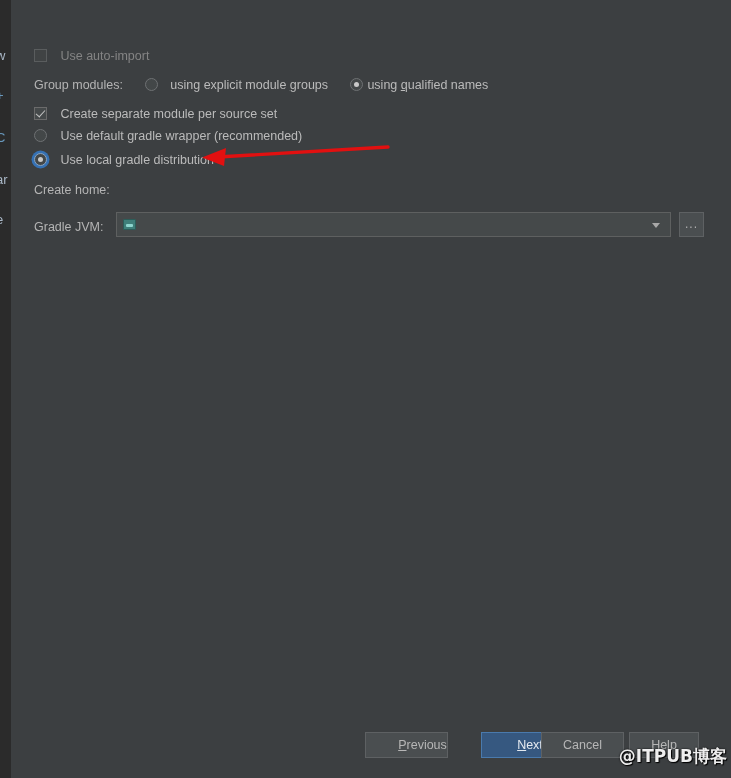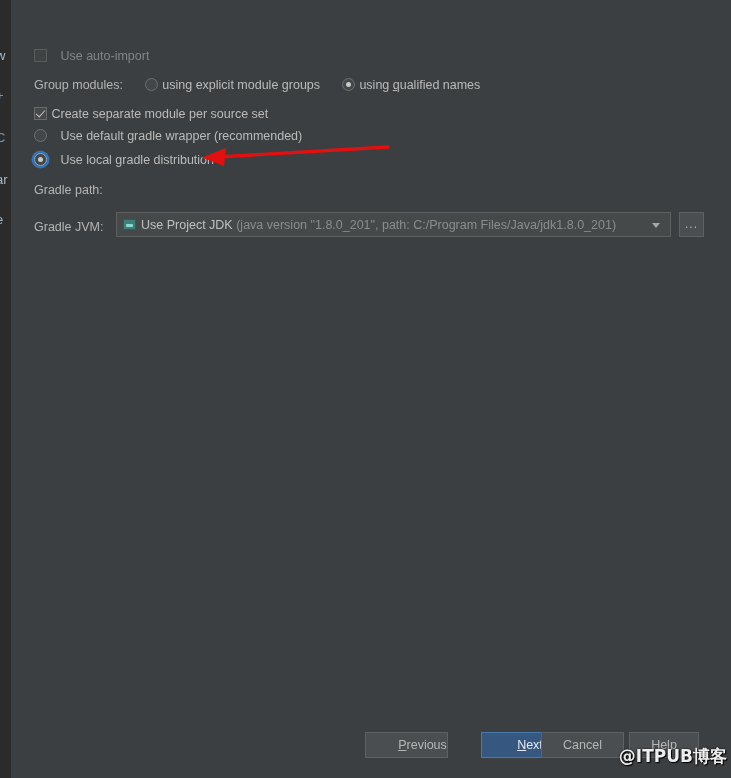--- a/index.html
+++ b/index.html
@@ -299,51 +299,50 @@
 
     <div class="row" style="left:23px; top:16px;">
       <span class="cbox disabled"></span>
       <span class="lbl disabled" style="margin-left:9px;">Use auto-import</span>
     </div>
 
     <div class="row" style="left:23px; top:45px;">
       <span class="lbl field-label">Group modules:</span>
       <span style="display:inline-block; width:13px;"></span>
       <span class="radio"></span>
-      <span class="lbl" style=""><span>using explicit module </span><span class="mn">g</span><span>roups</span></span>
+      <span class="lbl" style="margin-left:8px;"><span>using explicit module </span><span class="mn">g</span><span>roups</span></span>
       <span style="display:inline-block; width:13px;"></span>
       <span class="radio selected"></span>
       <span class="lbl" style="margin-left:0;"><span>using </span><span class="mn">q</span><span>ualified names</span></span>
     </div>
 
     <div class="row" style="left:23px; top:74px;">
       <span class="cbox checked"></span>
-      <span class="lbl" style="">Create separate module per source set</span>
+      <span class="lbl" style="margin-left:9px;">Create separate module per source set</span>
     </div>
 
     <div class="row" style="left:23px; top:96px;">
       <span class="radio"></span>
       <span class="lbl" style="margin-left:9px;">Use default gradle wrapper (recommended)</span>
     </div>
 
     <div class="row" style="left:23px; top:120px;">
       <span class="radio selected focused"></span>
       <span class="lbl" style="margin-left:9px;">Use local gradle distribution</span>
     </div>
 
     <div class="row" style="left:23px; top:150px;">
-      <span class="lbl field-label">Gradle path:</span>
+      <span class="lbl field-label">Create home:</span>
     </div>
 
     <div class="row" style="left:23px; top:187px;">
       <span class="lbl field-label">Gradle JVM:</span>
     </div>
     <div class="combo" style="left:105px; top:182px; width:555px; height:25px;">
       <span class="jdk-icon"></span>
-      <span class="primary"><span>Use Project JDK</span> <span class="secondary">(java version "1.8.0_201", path: C:/Program Files/Java/jdk1.8.0_201)</span></span>
       <span class="arrow"></span>
     </div>
     <div class="dots-btn" style="left:668px; top:182px; width:25px; height:25px;">...</div>
 
     <div class="btn" style="left:354px; top:702px; width:83px;padding-left:32px;"><span></span><span class="mn">P</span><span>revious</span></div>
     <div class="btn primary" style="left:462px; top:702px; width:98px;margin-left:8px;"><span></span><span class="mn">N</span><span>ext</span></div>
     <div class="btn" style="left:530px; top:702px; width:83px;"><span>Cancel</span><span class="mn"></span><span></span></div>
     <div class="btn" style="left:618px; top:702px; width:70px;"><span>Help</span><span class="mn"></span><span></span></div>
 
   </div>

